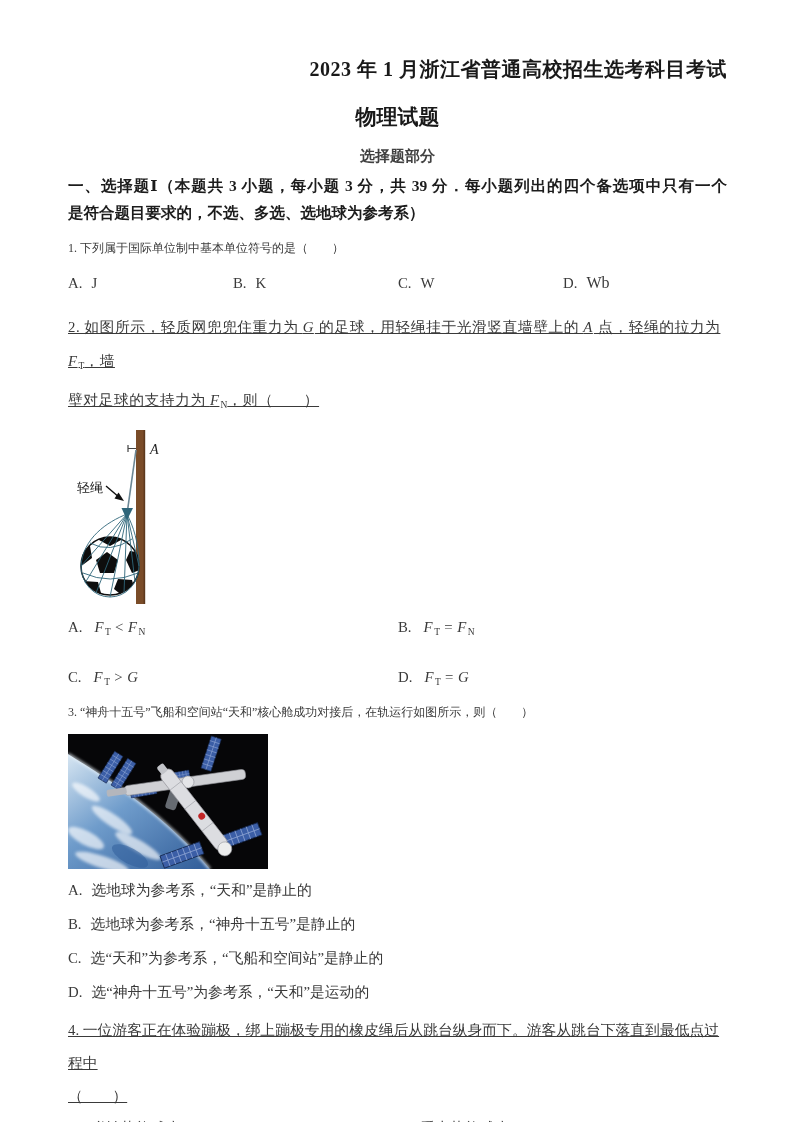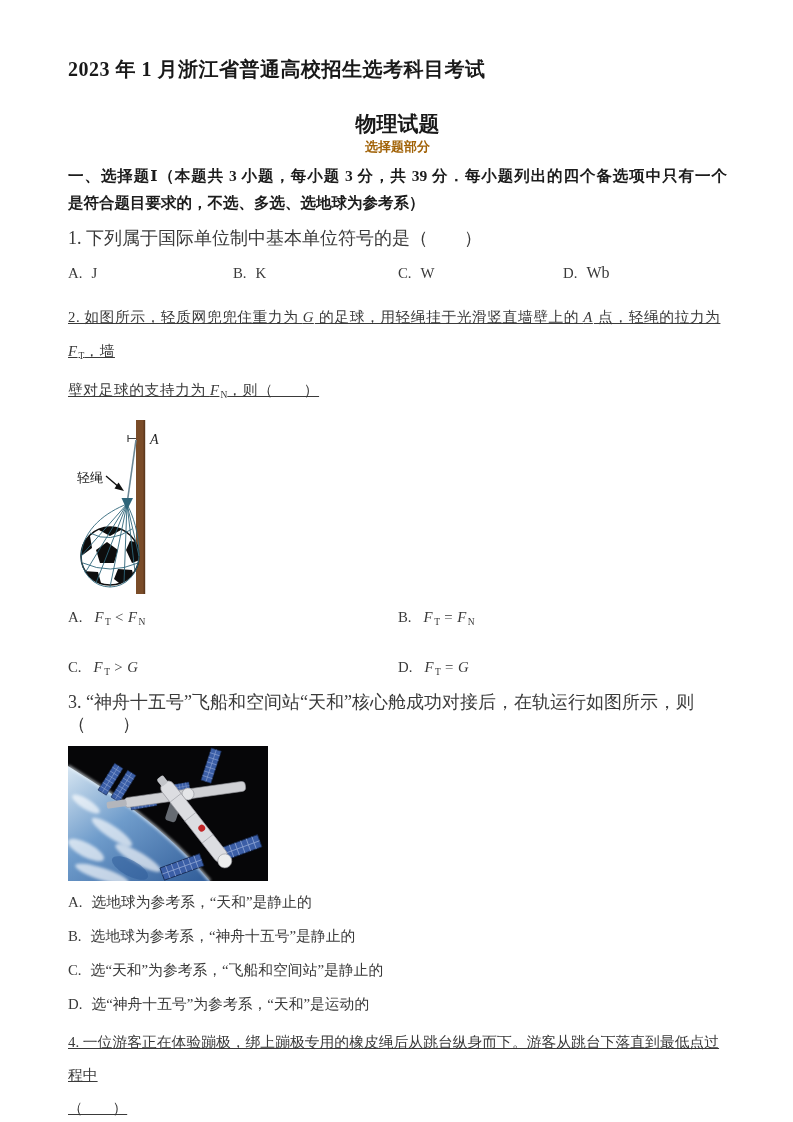--- a/index.html
+++ b/index.html
@@ -4,28 +4,28 @@
 <style>
   html,body{margin:0;padding:0;}
   body{
     width:793px;height:1122px;overflow:hidden;background:#ffffff;
     font-family:"Liberation Serif","DejaVu Serif",serif;
     color:#333333;
   }
   .page{position:relative;width:793px;height:1122px;}
   .content{padding:0 66px 0 68px;}
 
-  .title{margin-top:56px;text-align:left;font-size:20px;font-weight:700;color:#191919;letter-spacing:.5px;}
-  .subject{margin-top:27px;text-align:center;font-size:21px;font-weight:700;color:#191919;}
-  .part{margin-top:0;text-align:center;font-size:13px;font-weight:700;color:#a16207;}
+  .title{margin-top:56px;text-align:right;font-size:20px;font-weight:700;color:#191919;letter-spacing:.5px;}
+  .subject{margin-top:20px;text-align:center;font-size:21px;font-weight:700;color:#191919;}
+  .part{margin-top:16px;text-align:center;font-size:15px;font-weight:700;color:#404040;}
 
   .intro{margin-top:6px;font-size:15.5px;font-weight:700;color:#1c1c1c;line-height:27px;}
   .intro .l1{text-align:justify;text-align-last:justify;}
 
-  .q-text{font-size:18px;color:#3a3a3a;line-height:22px;}
+  .q-text{font-size:12px;color:#3a3a3a;line-height:22px;}
   .qlines p{margin:0;font-size:14.8px;color:#3a3a3a;line-height:34px;text-decoration:underline;}
   #q4 .qlines p{line-height:33px;}
 
   .opts4{display:grid;grid-template-columns:165px 165px 165px 1fr;margin-top:13px;}
   .opts2{display:grid;grid-template-columns:330px 1fr;}
   .opt{display:inline-flex;align-items:baseline;gap:9px;font-size:14.8px;color:#3a3a3a;line-height:22px;}
   .opt.math{gap:12px;}
   .optlist .opt{display:flex;line-height:34px;}
 
   .formula i{font-style:italic;font-family:"Liberation Serif","DejaVu Serif",serif;padding-right:1px;}

